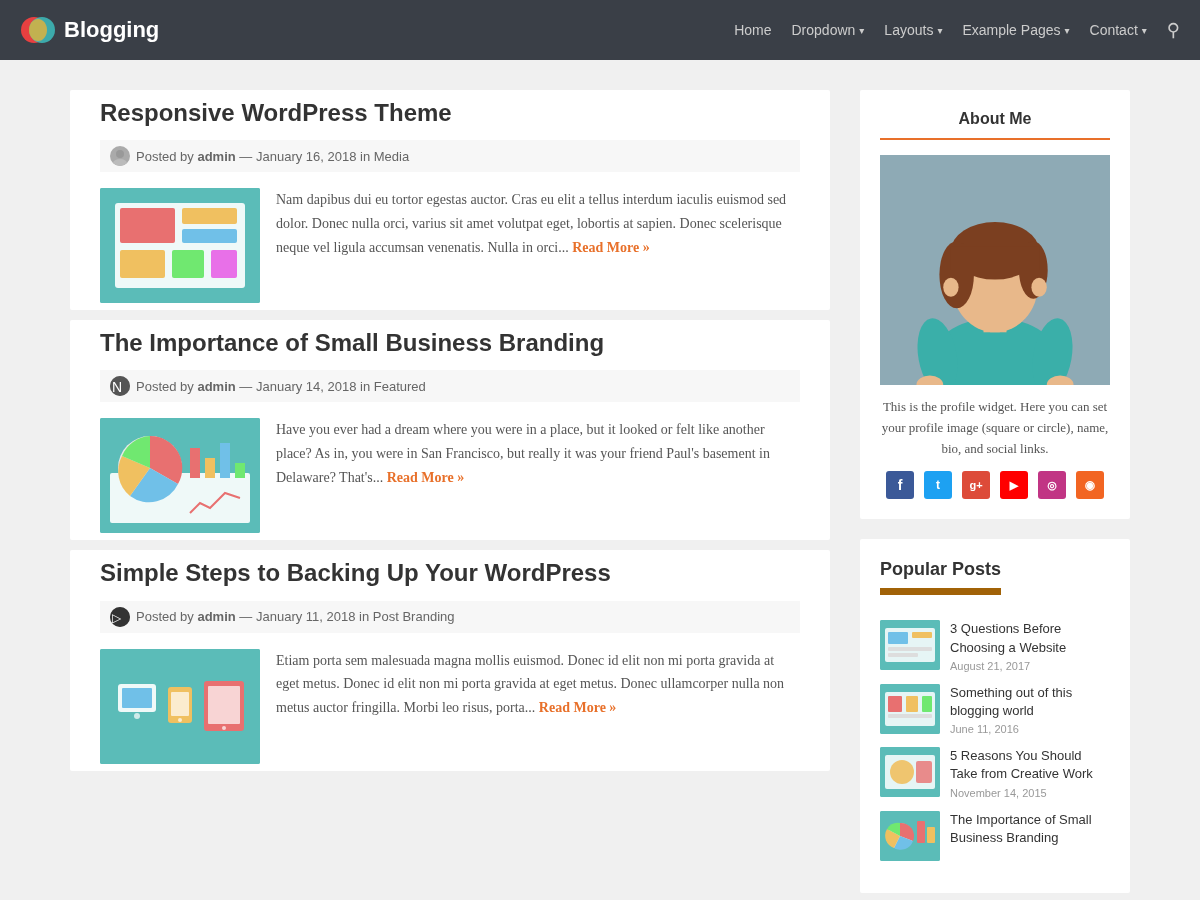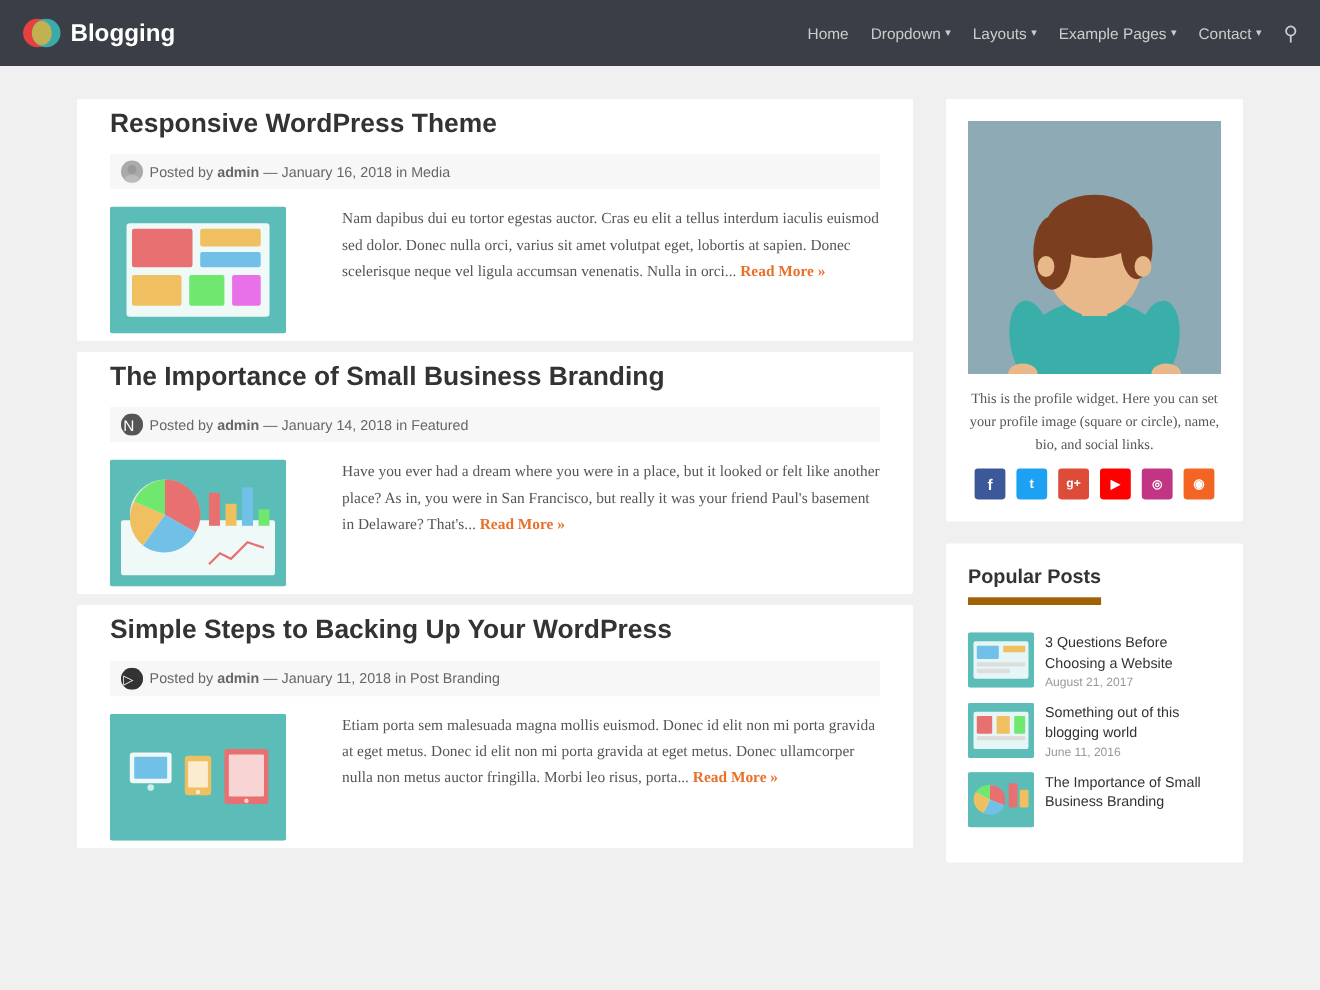--- a/index.html
+++ b/index.html
@@ -109,21 +109,20 @@
       width: 160px;
       height: 115px;
       flex-shrink: 0;
       border-radius: 2px;
       overflow: hidden;
     }
     .post-excerpt {
       font-size: 14px;
       line-height: 1.7;
       color: #555;
-      margin-left: 35px;
     }
     .read-more {
       color: #e8702a;
       text-decoration: none;
       font-weight: bold;
       font-size: 14px;
     }
 
     
     .widget {
@@ -381,20 +380,21 @@
           </p>
         </div>
       </div>
     </article>
 
   </main>
 
   <aside class="sidebar">
 
     <div class="widget">
+      <h3 class="widget-title">About Me</h3>
       <div class="about-avatar">
         
         <svg viewBox="0 0 240 240" width="100%" height="100%" xmlns="http://www.w3.org/2000/svg">
           <rect width="240" height="240" fill="#8eaab5"></rect>
 
           <ellipse cx="120" cy="220" rx="70" ry="50" fill="#3aafa9"></ellipse>
 
           <rect x="108" y="155" width="24" height="30" fill="#e8b88a"></rect>
 
           <ellipse cx="120" cy="135" rx="45" ry="50" fill="#e8b88a"></ellipse>
@@ -458,20 +458,34 @@
             <rect x="8" y="30" width="44" height="4" rx="1" fill="#ddd"></rect>
           </svg>
         </div>
         <div class="popular-info">
           <p class="popular-post-title">Something out of this blogging world</p>
           <p class="popular-post-date">June 11, 2016</p>
         </div>
       </div>
 
       
+      <div class="popular-post">
+        <div class="popular-thumb">
+          <svg viewBox="0 0 60 50" width="60" height="50">
+            <rect width="60" height="50" fill="#5bbcb8"></rect>
+            <rect x="5" y="8" width="50" height="34" rx="2" fill="#fff" opacity="0.85"></rect>
+            <circle cx="22" cy="25" r="12" fill="#f0c060" opacity="0.9"></circle>
+            <rect x="36" y="14" width="16" height="22" rx="2" fill="#e87070" opacity="0.8"></rect>
+          </svg>
+        </div>
+        <div class="popular-info">
+          <p class="popular-post-title">5 Reasons You Should Take from Creative Work</p>
+          <p class="popular-post-date">November 14, 2015</p>
+        </div>
+      </div>
 
       
       <div class="popular-post">
         <div class="popular-thumb">
           <svg viewBox="0 0 60 50" width="60" height="50">
             <rect width="60" height="50" fill="#5bbcb8"></rect>
             <circle cx="20" cy="25" r="13" fill="#e8e8e8"></circle>
             <path d="M20,25 L20,12 A13,13 0 0,1 33,30 Z" fill="#e87070"></path>
             <path d="M20,25 L33,30 A13,13 0 0,1 14,37 Z" fill="#70c0e8"></path>
             <path d="M20,25 L14,37 A13,13 0 0,1 7,18 Z" fill="#f0c060"></path>

